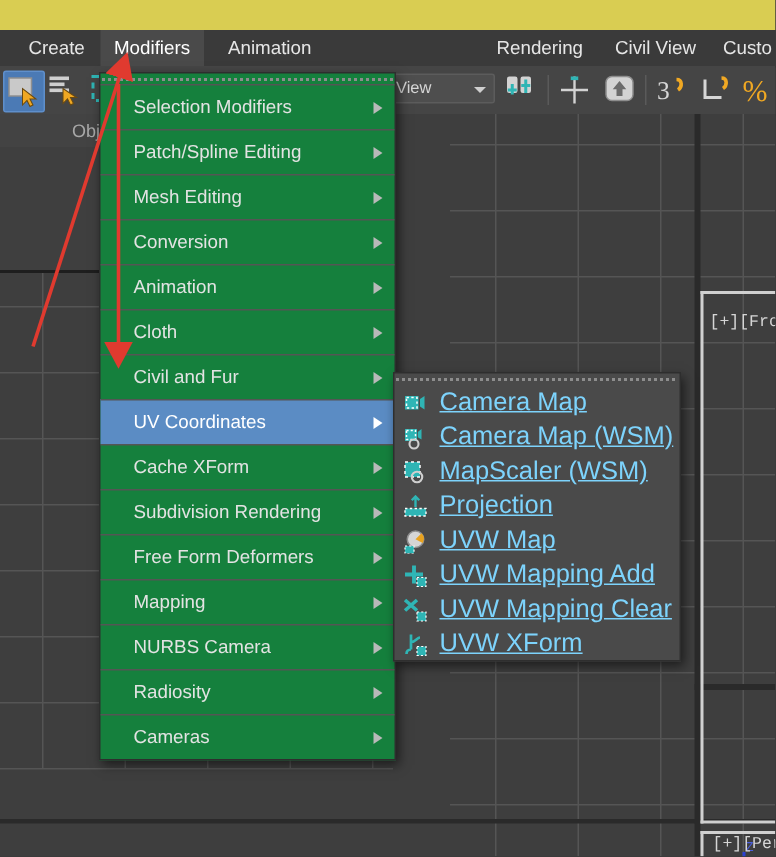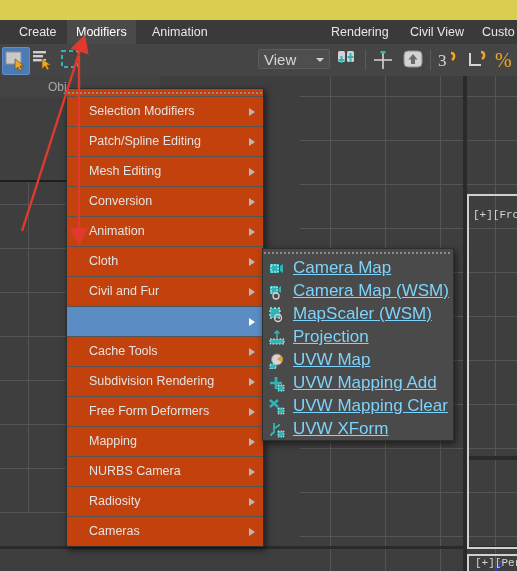--- a/index.html
+++ b/index.html
@@ -20,21 +20,21 @@
                font-size:12.5px;padding:0 9px;white-space:nowrap;}
   .menubar .mi.active{background:#4a4a4a;color:#ffffff;}
 
   
   .toolbar{position:absolute;left:0;top:44px;width:517px;height:32px;background:#454545;
            border-bottom:1px solid #2f2f2f;}
   .tb-btn{position:absolute;top:3px;width:26px;height:26px;border-radius:2px;}
   .tb-sel{background:#4b7ab5;border:1px solid #5f8fcb;}
   .sep{position:absolute;top:6px;width:1px;height:20px;background:#5a5a5a;}
   .viewsel{position:absolute;left:258px;top:5px;width:72px;height:20px;background:#4e4e4e;
-           border:1px solid #5c5c5c;border-radius:2px;color:#d6d6d6;font-size:15px;
+           border:1px solid #5c5c5c;border-radius:2px;color:#d6d6d6;font-size:11px;
            line-height:19px;padding-left:5px;box-sizing:border-box;}
   .viewsel .caret{position:absolute;right:5px;top:8px;width:0;height:0;
            border-left:4px solid transparent;border-right:4px solid transparent;border-top:4px solid #cfcfcf;}
 
   
   .vp{position:absolute;background:#3e3e3e;overflow:hidden;}
   .vp-label{position:absolute;color:#d5d5d5;font-size:11px;
             font-family:"Liberation Mono","DejaVu Sans Mono",monospace;white-space:nowrap;}
   .gridwrap{position:absolute;inset:0;}
   .gline{position:absolute;background:#555555;}
@@ -48,22 +48,22 @@
   .darkpanel{position:absolute;background:#3a3a3a;}
 
   
   .axis-z{position:absolute;width:2px;background:#2b3fd0;}
   .axis-lab{position:absolute;font-size:9px;font-family:"Liberation Mono","DejaVu Sans Mono",monospace;}
 
   
   .dome{position:absolute;border-radius:50% 50% 0 0 / 100% 100% 0 0;}
 
   
-  .menu{position:absolute;background:#c2410c;border:1px solid #2e2e2e;
-        box-shadow:2px 3px 7px rgba(0,0,0,.55);margin-top:40px;}
+  .menu{position:absolute;background:#15803d;border:1px solid #2e2e2e;
+        box-shadow:2px 3px 7px rgba(0,0,0,.55);}
   .tearoff{height:6px;margin:1px 1px 0 1px;
     background-image:repeating-linear-gradient(to right,#8d8d8d 0 2px,transparent 2px 4px);
     background-position:0 2px;background-size:4px 2px;background-repeat:repeat-x;}
   .mrow{position:relative;height:29px;line-height:29px;color:#e3e3e3;font-size:12.5px;
         padding-left:22px;border-top:1px solid #555555;white-space:nowrap;}
   .mrow:first-of-type{border-top:none;}
   .mrow.hl{background:#5b8cc4;color:#ffffff;}
   .mrow .arrow{position:absolute;right:8px;top:11px;width:0;height:0;
         border-top:4px solid transparent;border-bottom:4px solid transparent;border-left:6px solid #b9b9b9;}
   .mrow.hl .arrow{border-left-color:#ffffff;}
@@ -258,24 +258,25 @@
 
     <div class="mrow">
       <span>Cloth</span>
       <span class="arrow"></span></div>
 
     <div class="mrow">
       <span>Civil and Fur</span>
       <span class="arrow"></span></div>
 
     <div class="mrow hl">
-      <span class="arrow"></span></div>
-
-    <div class="mrow">
-      <span>Cache Tools</span>
+      <span>UV Coordinates</span>
+      <span class="arrow"></span></div>
+
+    <div class="mrow">
+      <span>Cache XForm</span>
       <span class="arrow"></span></div>
 
     <div class="mrow">
       <span>Subdivision Rendering</span>
       <span class="arrow"></span></div>
 
     <div class="mrow">
       <span>Free Form Deformers</span>
       <span class="arrow"></span></div>
 

